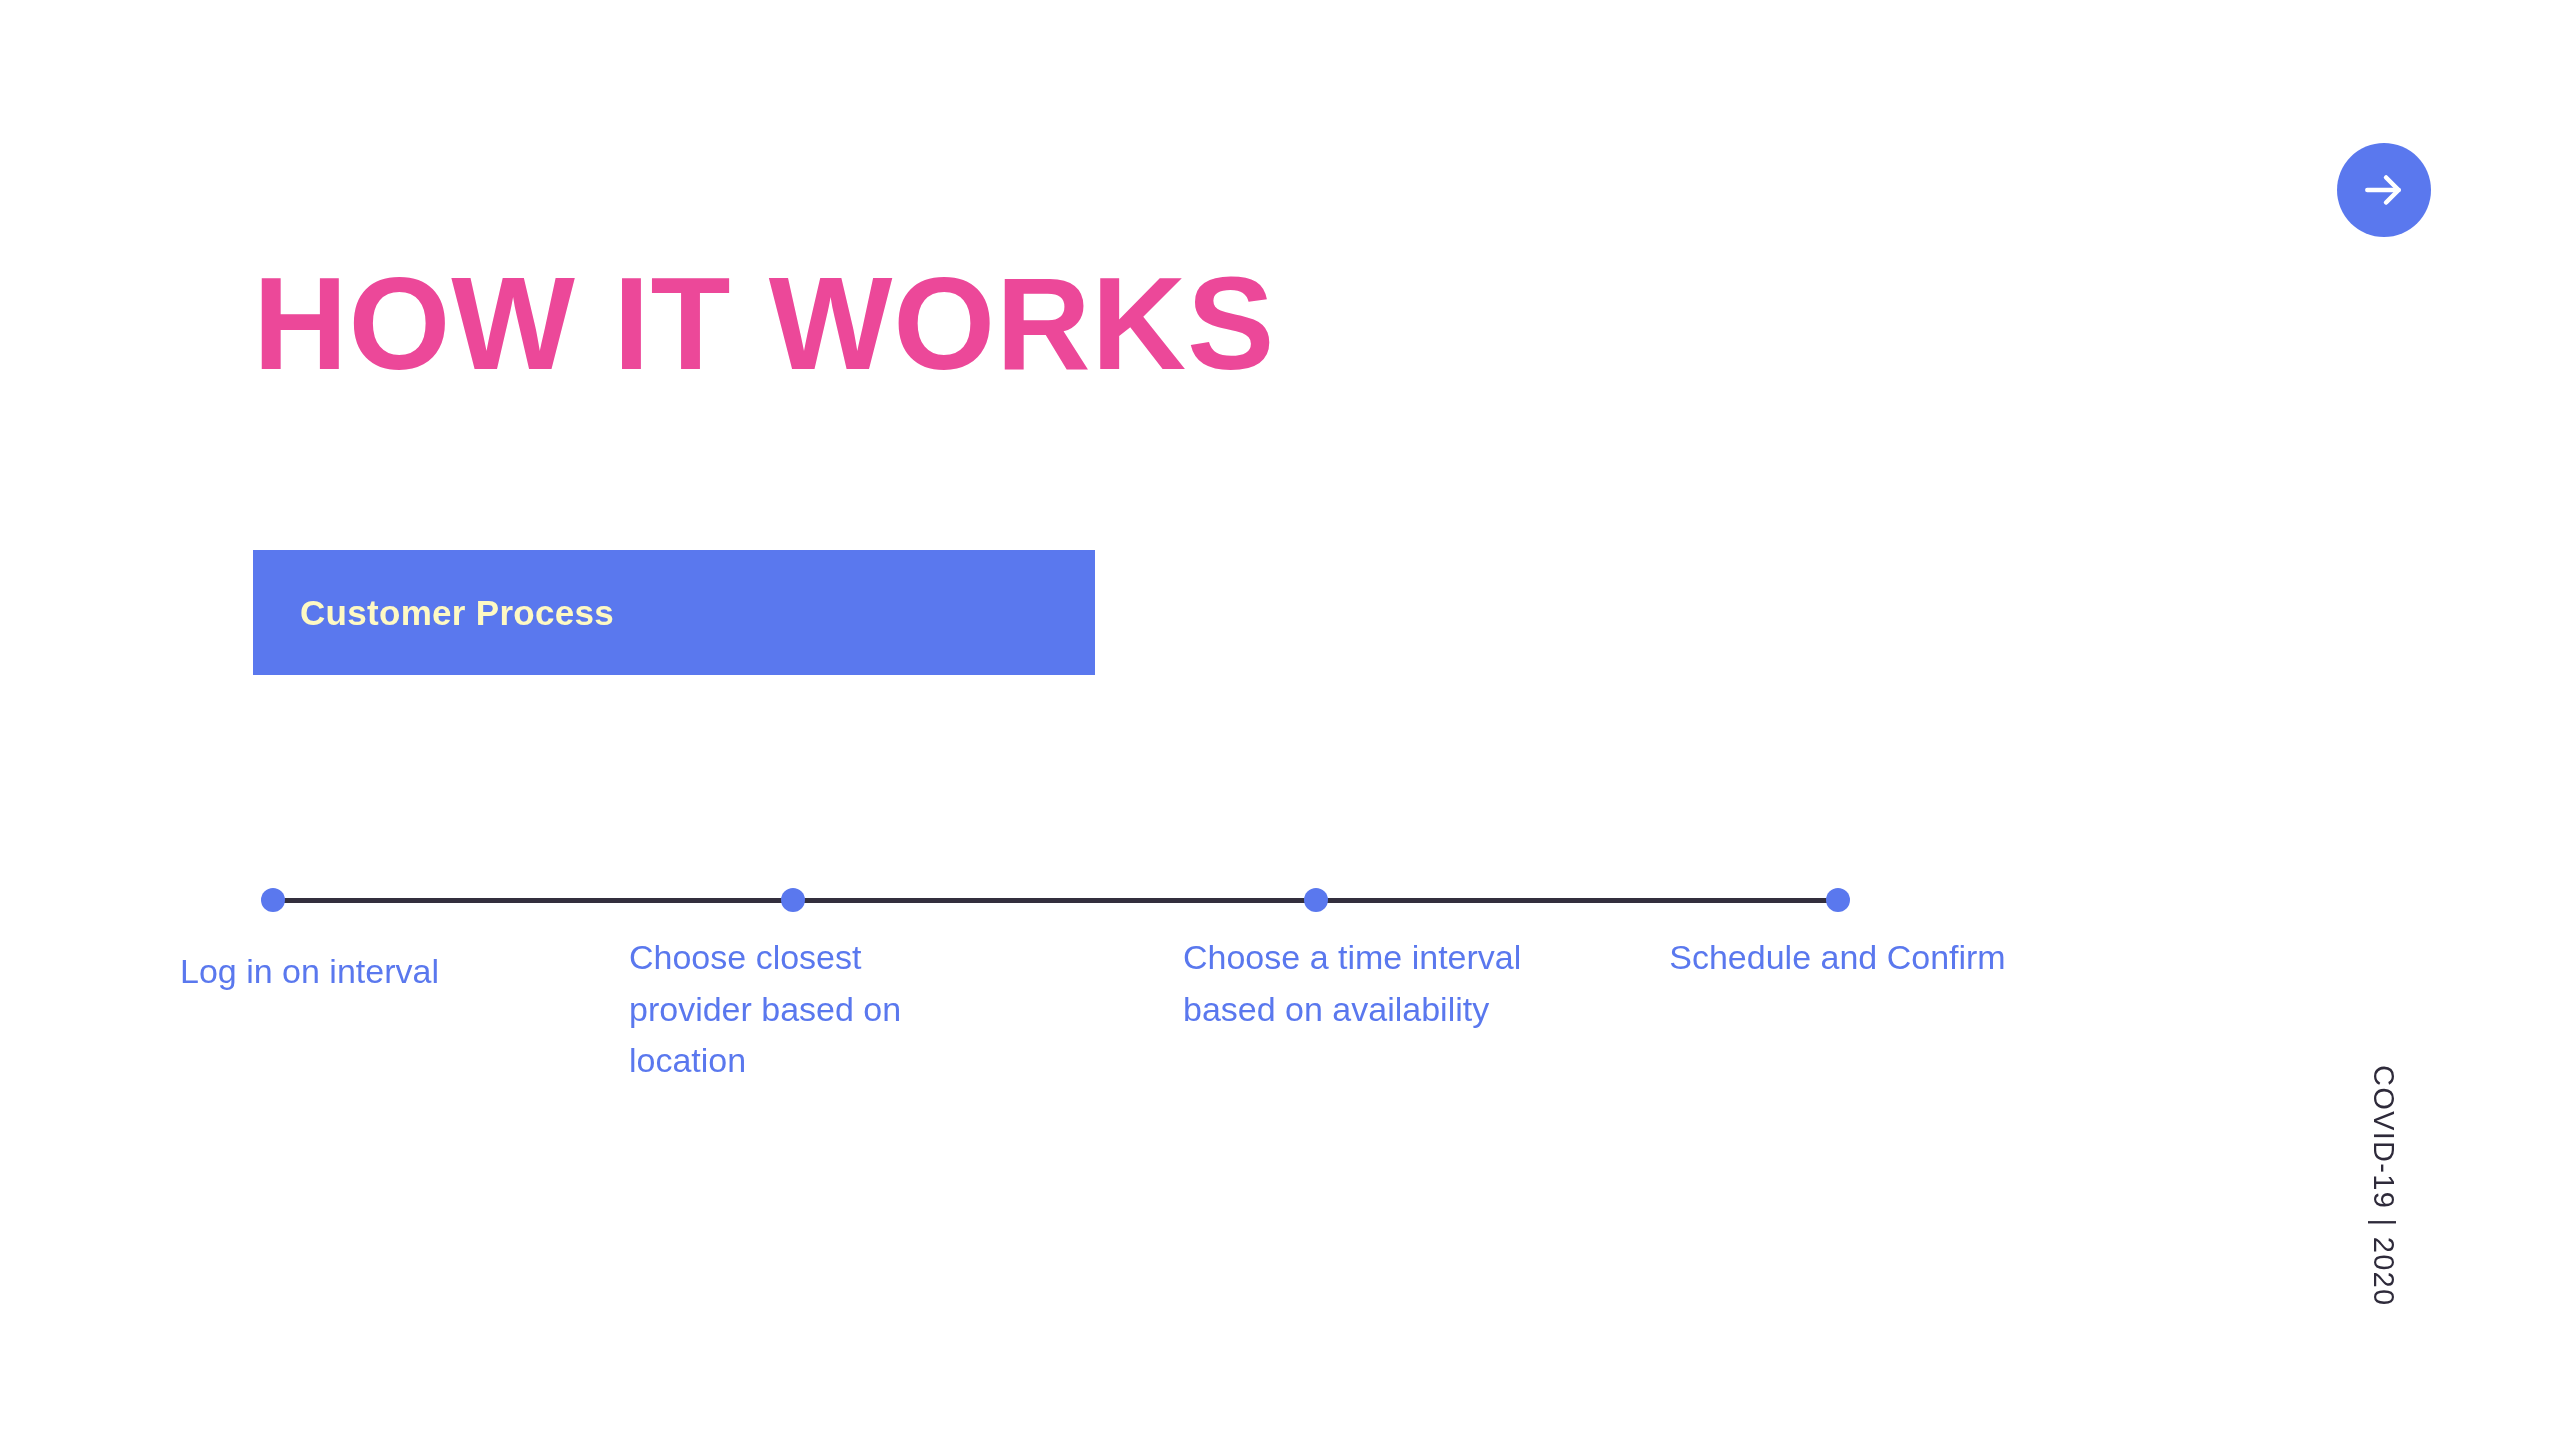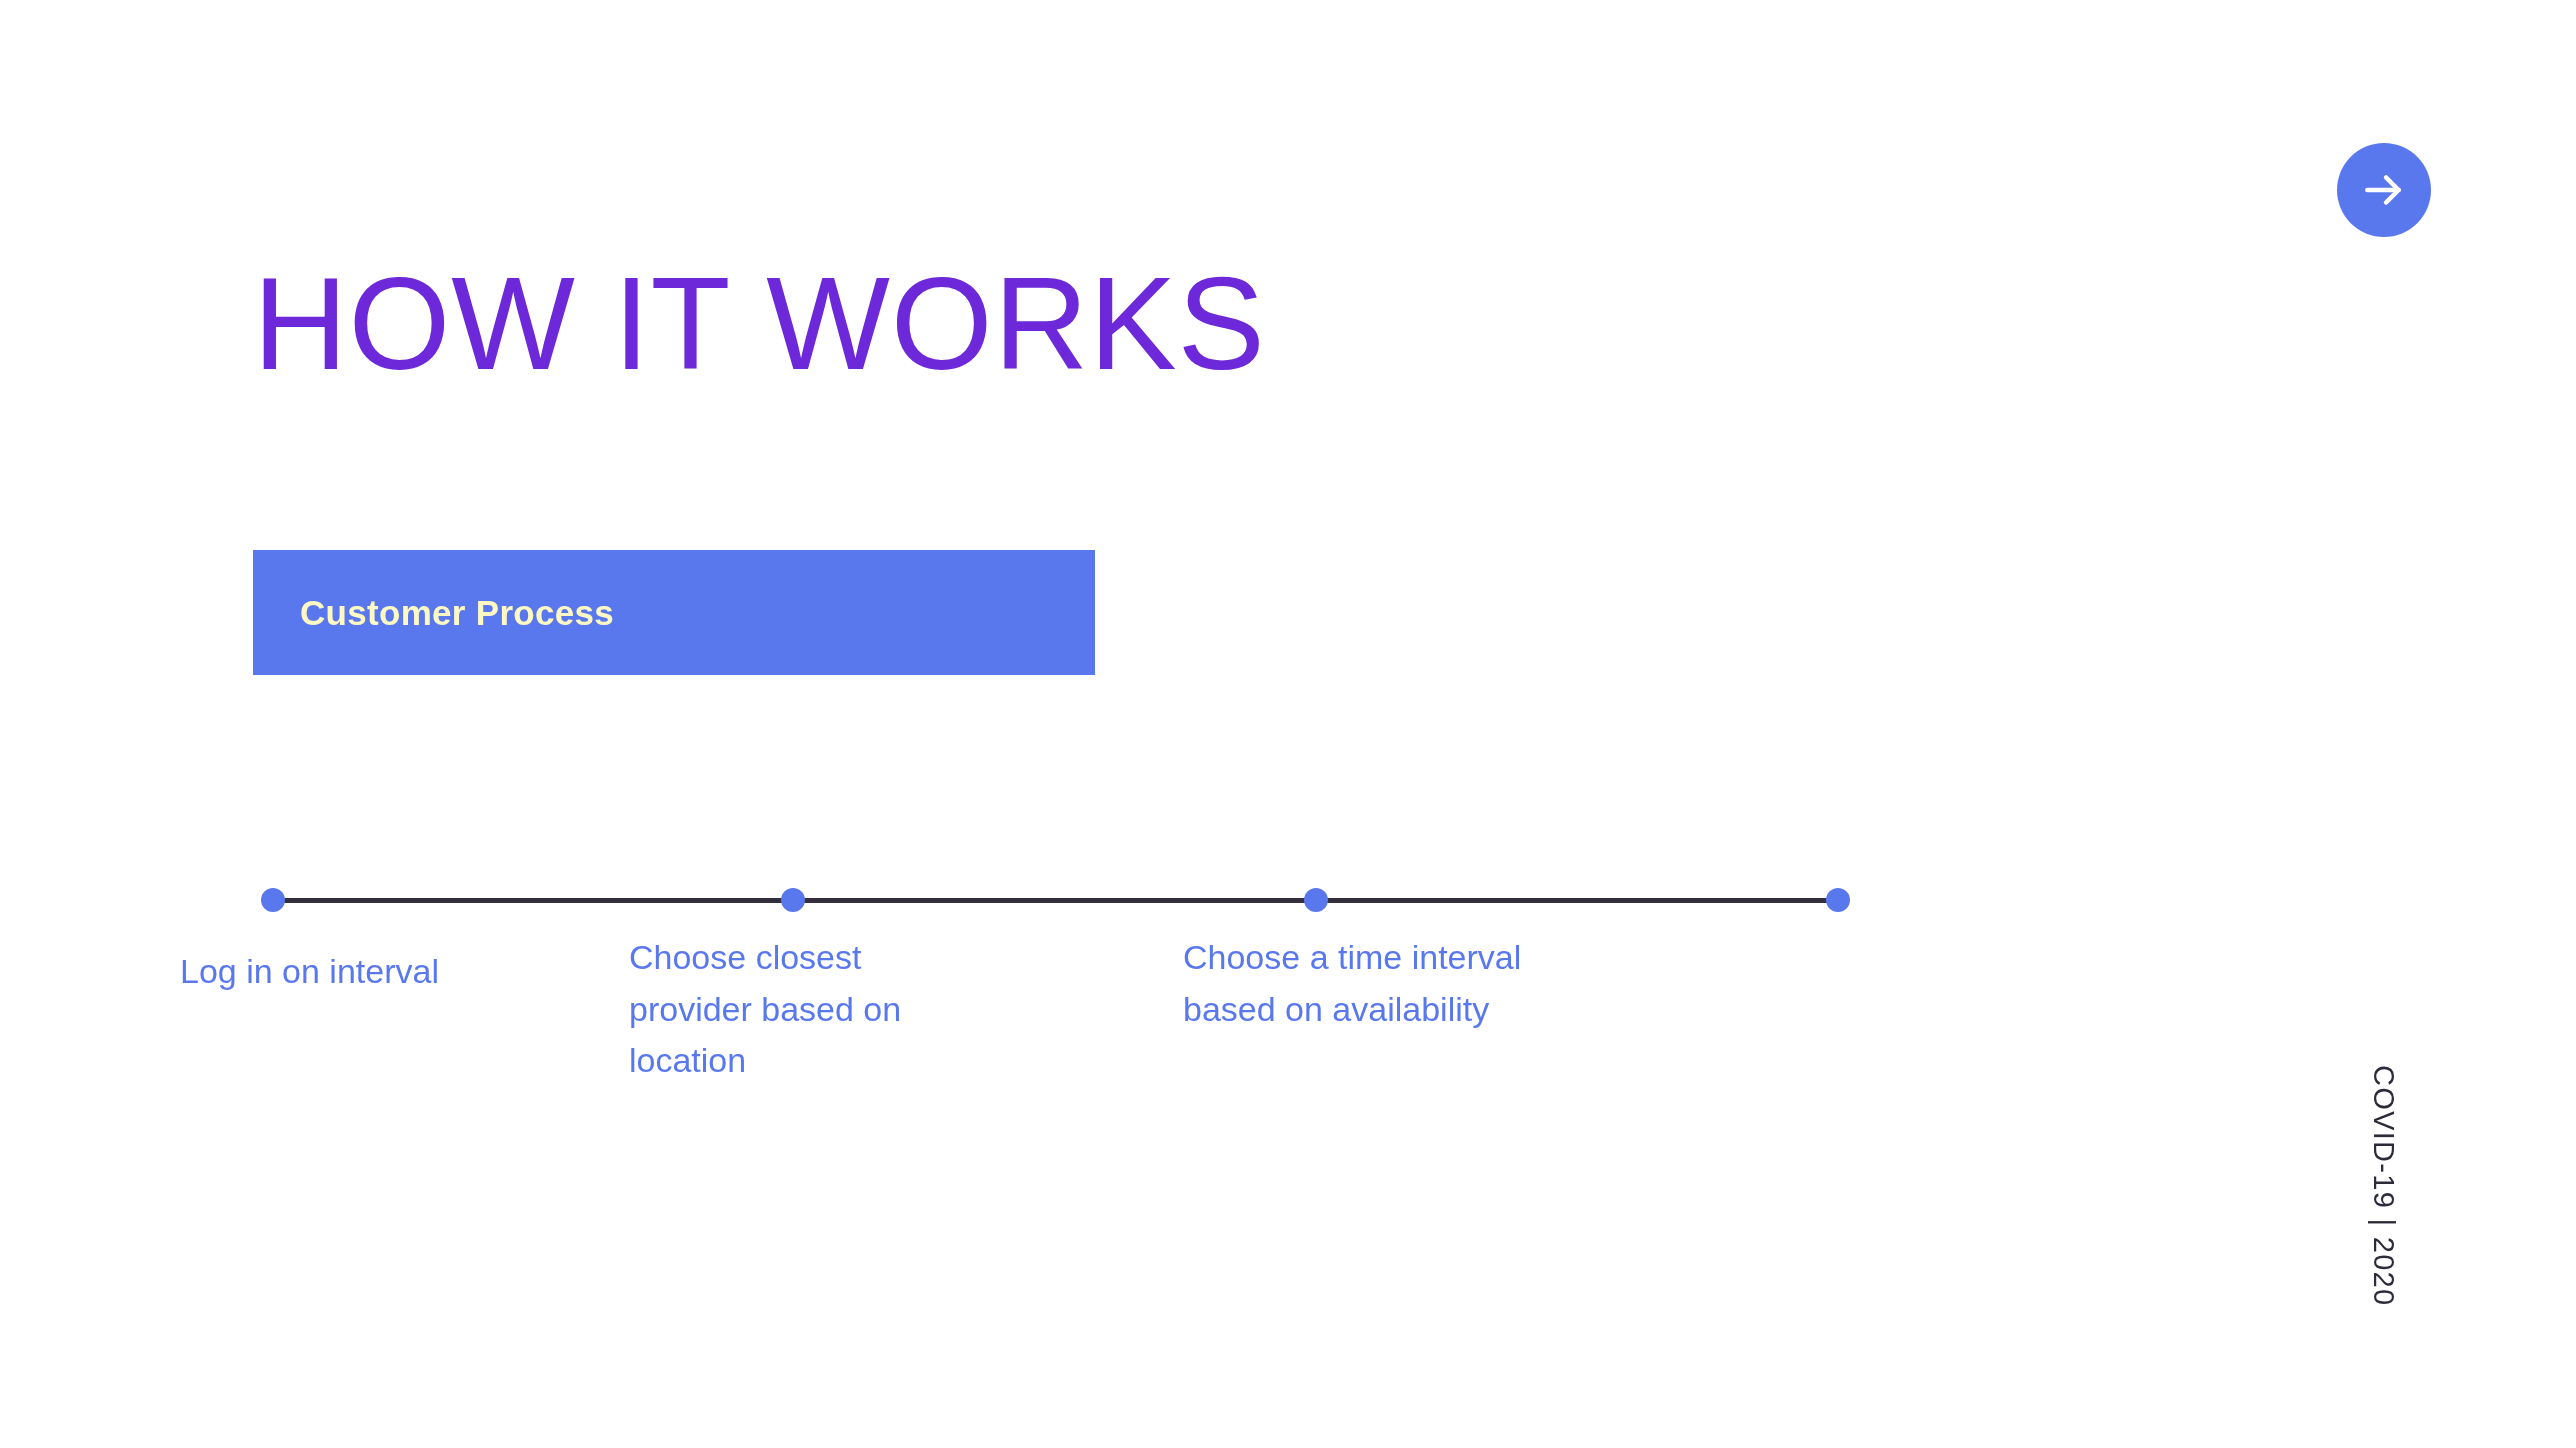--- a/index.html
+++ b/index.html
@@ -45,23 +45,23 @@
   }
 
   
   .slide-title {
     position: absolute;
     left: 253px;
     top: 258px;
     margin: 0;
     font-size: 131px;
     line-height: 1;
-    font-weight: 400;
+    font-weight: 700;
     letter-spacing: 0.9px;
-    color: #6d28d9;
+    color: #ec4899;
     white-space: nowrap;
   }
 
   
   .section-banner {
     position: absolute;
     left: 253px;
     top: 550px;
     width: 842px;
     height: 125px;
@@ -157,18 +157,19 @@
     <div class="timeline-node" style="left:793px;"></div>
     <div class="timeline-node" style="left:1316px;"></div>
     <div class="timeline-node" style="left:1838px;"></div>
 
     <div class="timeline-step-label align-left" style="left:180px; width:283px;">Log in on interval</div>
 
     <div class="timeline-step-label align-left" style="left:1183px; width:343px; top:108px;">Choose a time interval based on availability</div>
 
     <div class="timeline-step-label align-left" style="left:629px; width:343px; top:108px;">Choose closest provider based on location</div>
 
+    <div class="timeline-step-label align-center" style="left:1666px; width:343px; top:108px;">Schedule and Confirm</div>
   </div>
 
   <div class="vertical-footer">COVID-19 | 2020</div>
 
 </div>
 
 
 </body></html>

